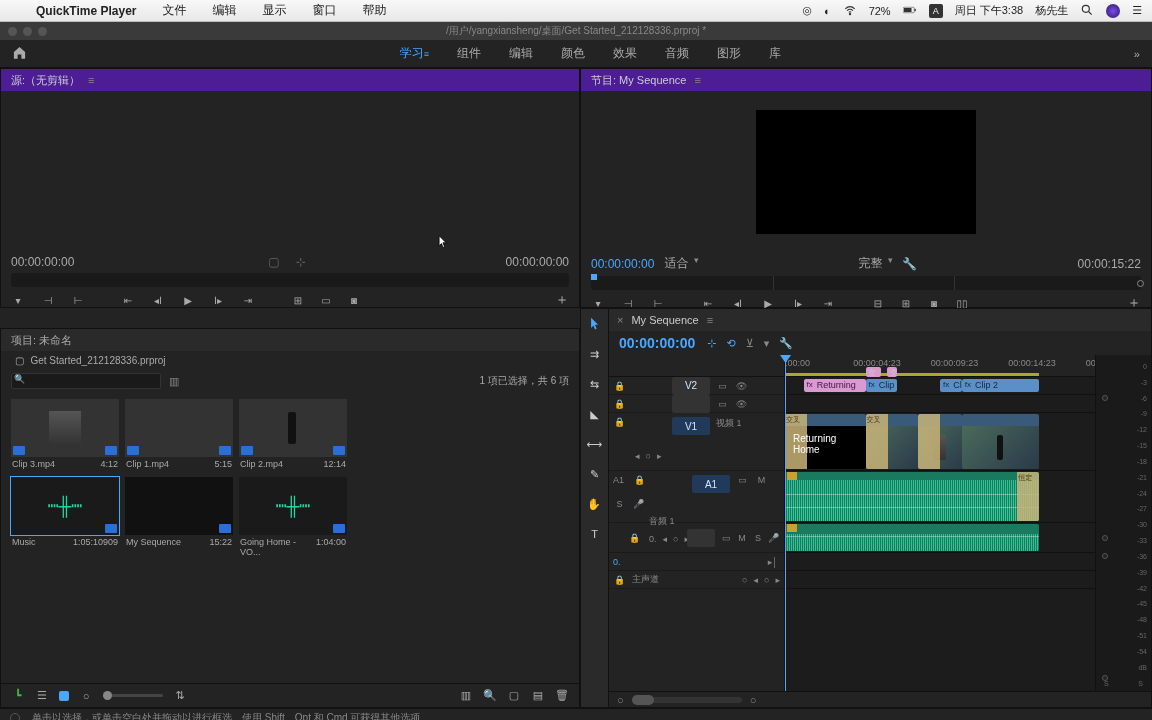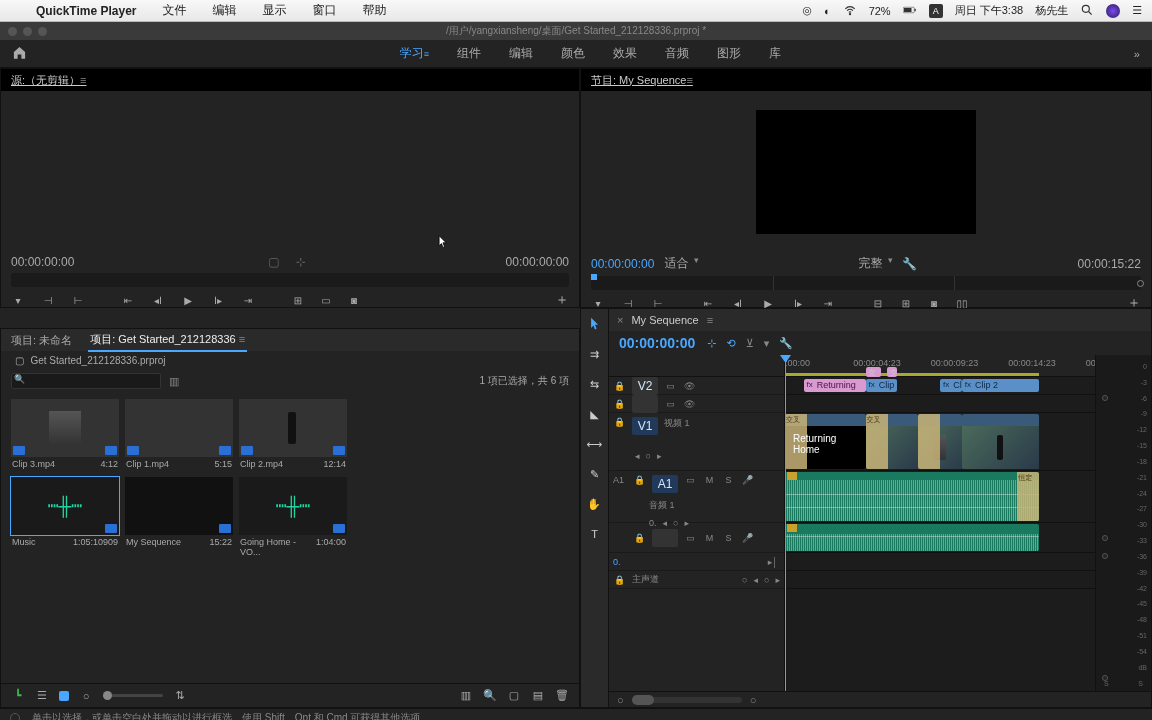--- a/index.html
+++ b/index.html
@@ -25,21 +25,21 @@
 .wsnav .tabs { display: flex; gap: 28px; margin-left: auto; margin-right: auto; }
 .wsnav .tab { color: #aaa; font-size: 12px; cursor: pointer; display: flex; align-items: center; }
 .wsnav .tab.active { color: #4aa7ff; }
 .wsnav .more { color: #aaa; }
 
 
 .grid { display: grid; grid-template-columns: 580px 572px; grid-template-rows: 240px 400px; height: 640px; }
 
 
 .panel { background: #232323; border: 1px solid #111; position: relative; }
-.ptitle { height: 22px; font-size: 11px; color: #ccc; padding: 4px 10px; background: #000000; display: flex; align-items: center; gap: 0; text-decoration: underline; }
+.ptitle { height: 22px; font-size: 11px; color: #ccc; padding: 4px 10px; background: #4c1d95; display: flex; align-items: center; gap: 8px; }
 .ptitle .menu { color: #888; }
 
 
 .monitor-body { position: absolute; inset: 22px 0 0 0; display: flex; flex-direction: column; }
 .video-area { flex: 1; display: flex; align-items: center; justify-content: center; }
 .vid-black { width: 220px; height: 124px; background: #000; }
 .mon-footer { height: 54px; padding: 2px 10px; }
 .tc-row { display: flex; align-items: center; font-size: 12px; color: #4aa7ff; gap: 10px; }
 .tc-row .tc-left { color: #4aa7ff; }
 .tc-row .tc-right { margin-left: auto; color: #aaa; }
@@ -92,21 +92,21 @@
 .tl-head { height: 22px; background: #2a2a2a; display: flex; align-items: center; padding: 0 8px; gap: 8px; color: #ccc; }
 .tl-head .close { color: #888; }
 .tl-tc { padding: 4px 10px; display: flex; align-items: center; gap: 12px; }
 .tl-tc .big { color: #4aa7ff; font-size: 14px; font-weight: 600; }
 .tl-tc .toggles { display: flex; gap: 10px; color: #888; }
 .tl-tc .toggles span.on { color: #4aa7ff; }
 
 .tl-body { flex: 1; display: flex; position: relative; }
 .trk-head { width: 176px; background: #232323; border-right: 1px solid #111; }
 .trk-row { display: flex; align-items: center; border-bottom: 1px solid #1a1a1a; gap: 6px; padding: 0 4px; color: #888; font-size: 9px; }
-.trk-row .tgt { width: 26px; height: 18px; background: #223a5a; color: #cfe6ff; display: flex; align-items: center; justify-content: center; font-size: 12px; border-radius: 2px; }
+.trk-row .tgt { width: 38px; height: 18px; background: #223a5a; color: #cfe6ff; display: flex; align-items: center; justify-content: center; font-size: 10px; border-radius: 2px; margin-left: 40px; }
 .trk-row .lock, .trk-row .eye, .trk-row .mute, .trk-row .solo, .trk-row .mic, .trk-row .fx { width: 13px; text-align: center; }
 .trk-row.tall { height: 76px; align-items: flex-start; padding-top: 4px; flex-wrap: wrap; }
 .trk-row.tall .sub { width: 100%; display: flex; gap: 6px; align-items: center; padding-left: 22px; color: #888; }
 .trk-row.h18 { height: 18px; }
 .trk-row.h52 { height: 52px; }
 .trk-row.h30 { height: 30px; }
 
 .trk-area { flex: 1; position: relative; background: #1c1c1c; }
 .time-ruler { height: 22px; background: #232323; border-bottom: 1px solid #111; position: relative; font-size: 9px; color: #888; }
 .time-ruler .lbl { position: absolute; top: 3px; }
@@ -308,21 +308,20 @@
           </span>
           <span class="add">＋</span>
         </div>
       </div>
     </div>
   </div>
 
   <div class="panel proj">
     <div class="tabs-row">
       <span class="t">项目: 未命名</span>
-      <span class="t active"><span>项目: Get Started_212128336</span> <span style="color:#888">≡</span></span>
     </div>
     <div class="file-row">
       <span>▢</span>
       <span>Get Started_212128336.prproj</span>
     </div>
     <div class="search-row">
       <span style="position:relative;">
         <input type="text" placeholder="" style="">
         <span style="position:absolute;left:3px;top:1px;color:#888;font-size:9px;">🔍</span>
       </span>

